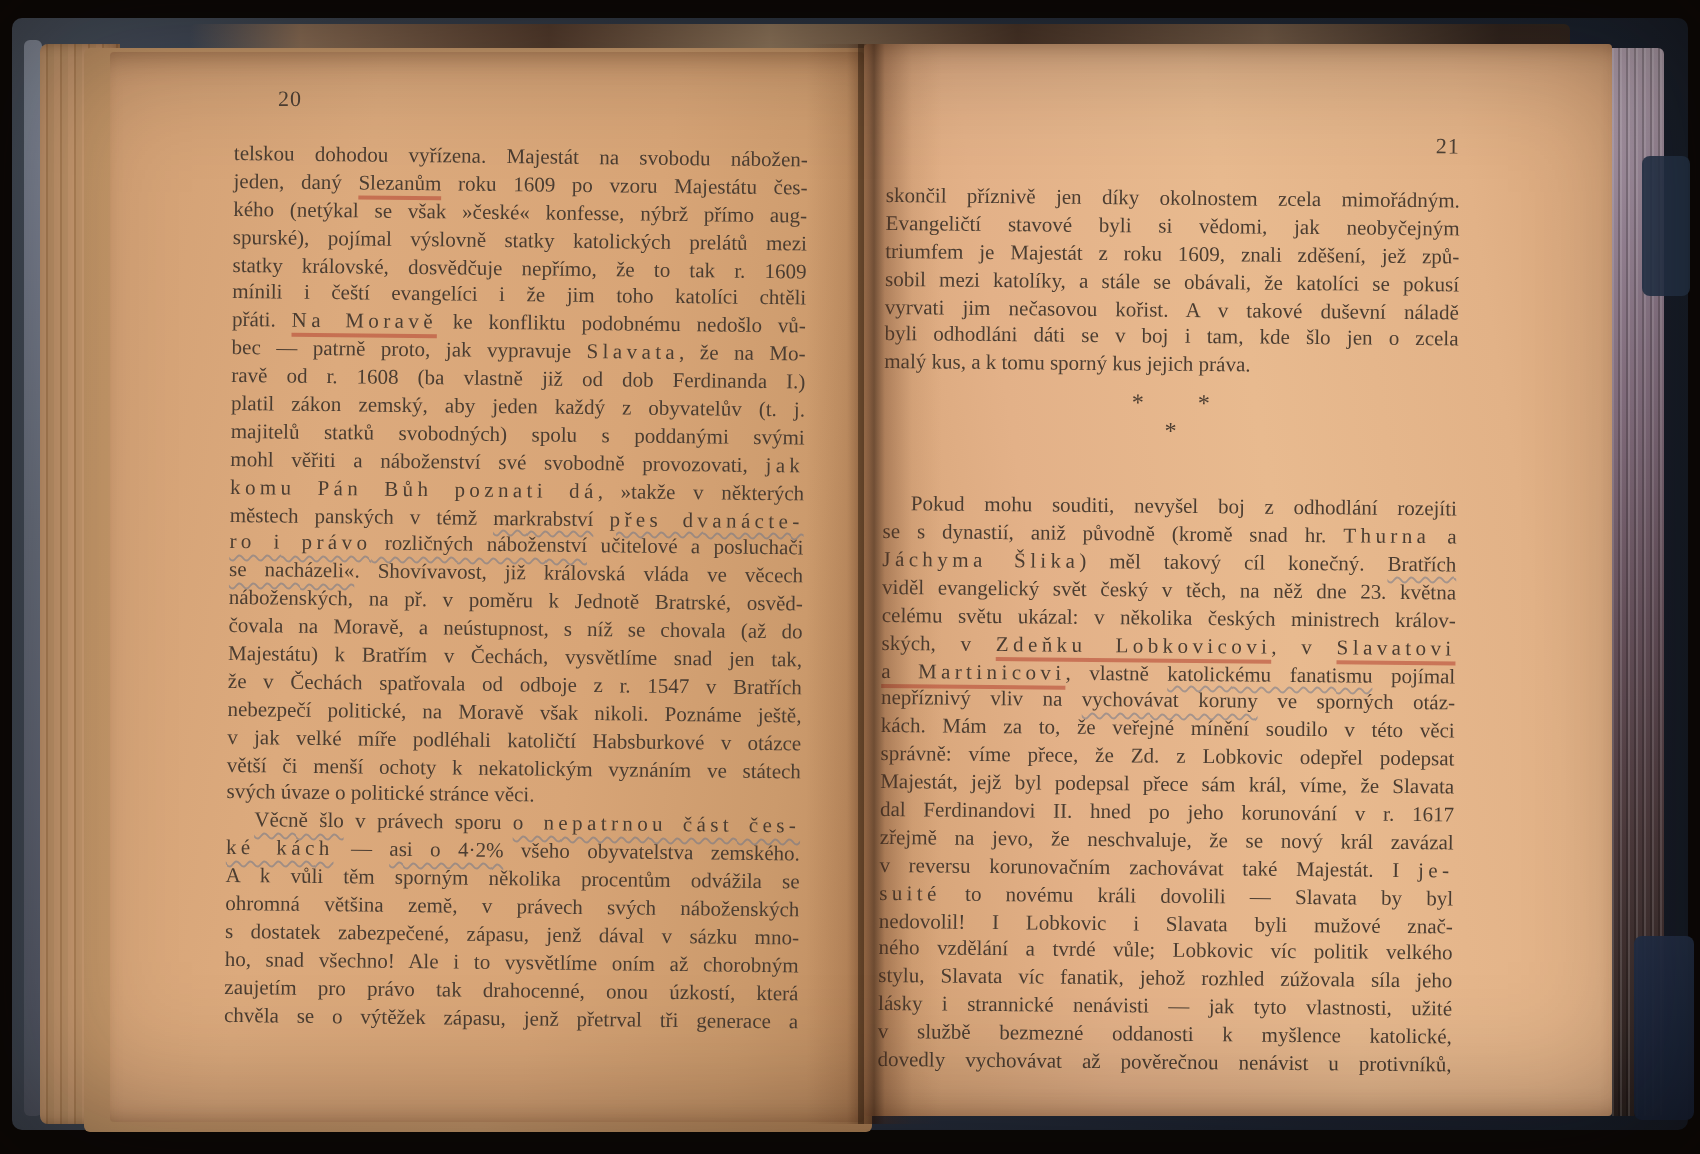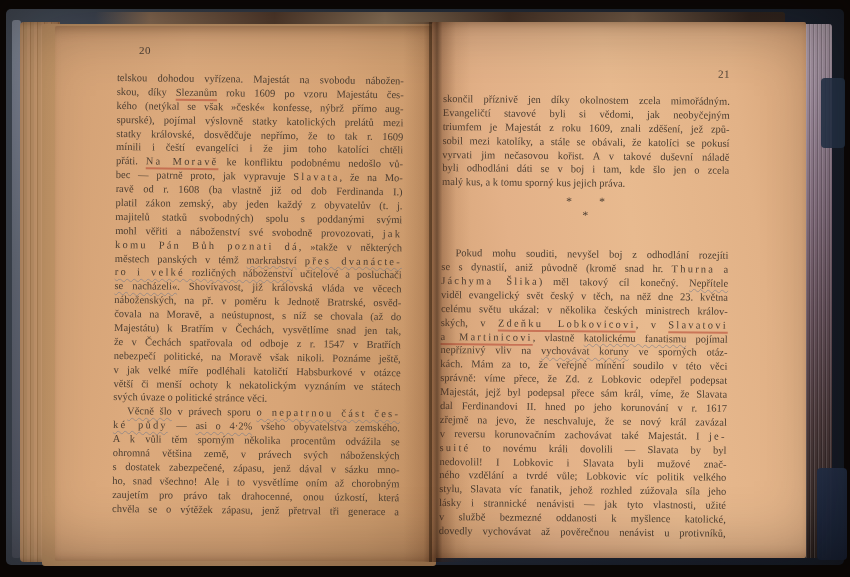--- a/index.html
+++ b/index.html
@@ -105,45 +105,45 @@
   <div class="page page-right"></div>
   <div class="right-edge"></div>
   <div class="navy-top"></div>
   <div class="navy-bottom"></div>
 
   <div class="pagenum pagenum-left">20</div>
   <div class="pagenum pagenum-right">21</div>
 
   <div class="textcol textcol-left">
       <div class="ln"><span class="seg-n">telskou dohodou vyřízena. Majestát na svobodu nábožen-</span></div>
-      <div class="ln"><span class="seg-n">skou, díky </span><span class="seg-ur">Slezanům</span><span class="seg-n"> roku 1609 po vzoru Majestátu čes-</span></div>
+      <div class="ln"><span class="seg-n">jeden, daný </span><span class="seg-ur">Slezanům</span><span class="seg-n"> roku 1609 po vzoru Majestátu čes-</span></div>
       <div class="ln"><span class="seg-n">kého (netýkal se však »české« konfesse, nýbrž přímo aug-</span></div>
       <div class="ln"><span class="seg-n">spurské), pojímal výslovně statky katolických prelátů mezi</span></div>
       <div class="ln"><span class="seg-n">statky královské, dosvědčuje nepřímo, že to tak r. 1609</span></div>
       <div class="ln"><span class="seg-n">mínili i čeští evangelíci i že jim toho katolíci chtěli</span></div>
       <div class="ln"><span class="seg-n">přáti. </span><span class="seg-spur">Na Moravě</span><span class="seg-n"> ke konfliktu podobnému nedošlo vů-</span></div>
       <div class="ln"><span class="seg-n">bec — patrně proto, jak vypravuje </span><span class="seg-sp">Slavata</span><span class="seg-n">, že na Mo-</span></div>
       <div class="ln"><span class="seg-n">ravě od r. 1608 (ba vlastně již od dob Ferdinanda I.)</span></div>
       <div class="ln"><span class="seg-n">platil zákon zemský, aby jeden každý z obyvatelův (t. j.</span></div>
       <div class="ln"><span class="seg-n">majitelů statků svobodných) spolu s poddanými svými</span></div>
       <div class="ln"><span class="seg-n">mohl věřiti a náboženství své svobodně provozovati, </span><span class="seg-sp">jak</span></div>
       <div class="ln"><span class="seg-sp">komu Pán Bůh poznati dá</span><span class="seg-n">, »takže v některých</span></div>
       <div class="ln"><span class="seg-n">městech panských v témž </span><span class="seg-ub">markrabství</span><span class="seg-n"> </span><span class="seg-spub">přes dvanácte-</span></div>
-      <div class="ln"><span class="seg-spub">ro i velké</span><span class="seg-ub"> rozličných náboženství</span><span class="seg-n"> učitelové a posluchači</span></div>
+      <div class="ln"><span class="seg-spub">ro i právo</span><span class="seg-ub"> rozličných náboženství</span><span class="seg-n"> učitelové a posluchači</span></div>
       <div class="ln"><span class="seg-ub">se nacházeli«</span><span class="seg-n">. Shovívavost, již královská vláda ve věcech</span></div>
       <div class="ln"><span class="seg-n">náboženských, na př. v poměru k Jednotě Bratrské, osvěd-</span></div>
       <div class="ln"><span class="seg-n">čovala na Moravě, a neústupnost, s níž se chovala (až do</span></div>
       <div class="ln"><span class="seg-n">Majestátu) k Bratřím v Čechách, vysvětlíme snad jen tak,</span></div>
       <div class="ln"><span class="seg-n">že v Čechách spatřovala od odboje z r. 1547 v Bratřích</span></div>
       <div class="ln"><span class="seg-n">nebezpečí politické, na Moravě však nikoli. Poznáme ještě,</span></div>
       <div class="ln"><span class="seg-n">v jak velké míře podléhali katoličtí Habsburkové v otázce</span></div>
       <div class="ln"><span class="seg-n">větší či menší ochoty k nekatolickým vyznáním ve státech</span></div>
       <div class="ln end"><span class="seg-n">svých úvaze o politické stránce věci.</span></div>
       <div class="ln ind"><span class="seg-ub">Věcně šlo</span><span class="seg-n"> v právech sporu </span><span class="seg-spub">o nepatrnou část čes-</span></div>
-      <div class="ln"><span class="seg-spub">ké půdy</span><span class="seg-n"> — </span><span class="seg-ub">asi o 4·2%</span><span class="seg-n"> všeho obyvatelstva zemského.</span></div>
+      <div class="ln"><span class="seg-spub">ké kách</span><span class="seg-n"> — </span><span class="seg-ub">asi o 4·2%</span><span class="seg-n"> všeho obyvatelstva zemského.</span></div>
       <div class="ln"><span class="seg-n">A k vůli těm sporným několika procentům odvážila se</span></div>
       <div class="ln"><span class="seg-n">ohromná většina země, v právech svých náboženských</span></div>
       <div class="ln"><span class="seg-n">s dostatek zabezpečené, zápasu, jenž dával v sázku mno-</span></div>
       <div class="ln"><span class="seg-n">ho, snad všechno! Ale i to vysvětlíme oním až chorobným</span></div>
       <div class="ln"><span class="seg-n">zaujetím pro právo tak drahocenné, onou úzkostí, která</span></div>
       <div class="ln"><span class="seg-n">chvěla se o výtěžek zápasu, jenž přetrval tři generace a</span></div>
     </div>
 
   <div class="textcol textcol-right">
     <div>
@@ -155,21 +155,21 @@
         <div class="ln"><span class="seg-n">byli odhodláni dáti se v boj i tam, kde šlo jen o zcela</span></div>
         <div class="ln end"><span class="seg-n">malý kus, a k tomu sporný kus jejich práva.</span></div>
       </div>
     <div class="divider">
       <div class="drow r1">* *</div>
       <div class="drow r2">*</div>
     </div>
     <div>
         <div class="ln ind"><span class="seg-n">Pokud mohu souditi, nevyšel boj z odhodlání rozejíti</span></div>
         <div class="ln"><span class="seg-n">se s dynastií, aniž původně (kromě snad hr. </span><span class="seg-sp">Thurna</span><span class="seg-n"> a</span></div>
-        <div class="ln"><span class="seg-sp">Jáchyma Šlika</span><span class="seg-n">) měl takový cíl konečný. </span><span class="seg-ub">Nepřítele</span></div>
+        <div class="ln"><span class="seg-sp">Jáchyma Šlika</span><span class="seg-n">) měl takový cíl konečný. </span><span class="seg-ub">Bratřích</span></div>
         <div class="ln"><span class="seg-n">viděl evangelický svět český v těch, na něž dne 23. května</span></div>
         <div class="ln"><span class="seg-n">celému světu ukázal: v několika českých ministrech králov-</span></div>
         <div class="ln"><span class="seg-n">ských, v </span><span class="seg-spur">Zdeňku Lobkovicovi</span><span class="seg-n">, v </span><span class="seg-spur">Slavatovi</span></div>
         <div class="ln"><span class="seg-spur">a Martinicovi</span><span class="seg-n">, vlastně </span><span class="seg-ub">katolickému fanatismu</span><span class="seg-n"> pojímal</span></div>
         <div class="ln"><span class="seg-n">nepříznivý vliv na </span><span class="seg-ub">vychovávat koruny</span><span class="seg-n"> ve sporných otáz-</span></div>
         <div class="ln"><span class="seg-n">kách. Mám za to, že veřejné mínění soudilo v této věci</span></div>
         <div class="ln"><span class="seg-n">správně: víme přece, že Zd. z Lobkovic odepřel podepsat</span></div>
         <div class="ln"><span class="seg-n">Majestát, jejž byl podepsal přece sám král, víme, že Slavata</span></div>
         <div class="ln"><span class="seg-n">dal Ferdinandovi II. hned po jeho korunování v r. 1617</span></div>
         <div class="ln"><span class="seg-n">zřejmě na jevo, že neschvaluje, že se nový král zavázal</span></div>

